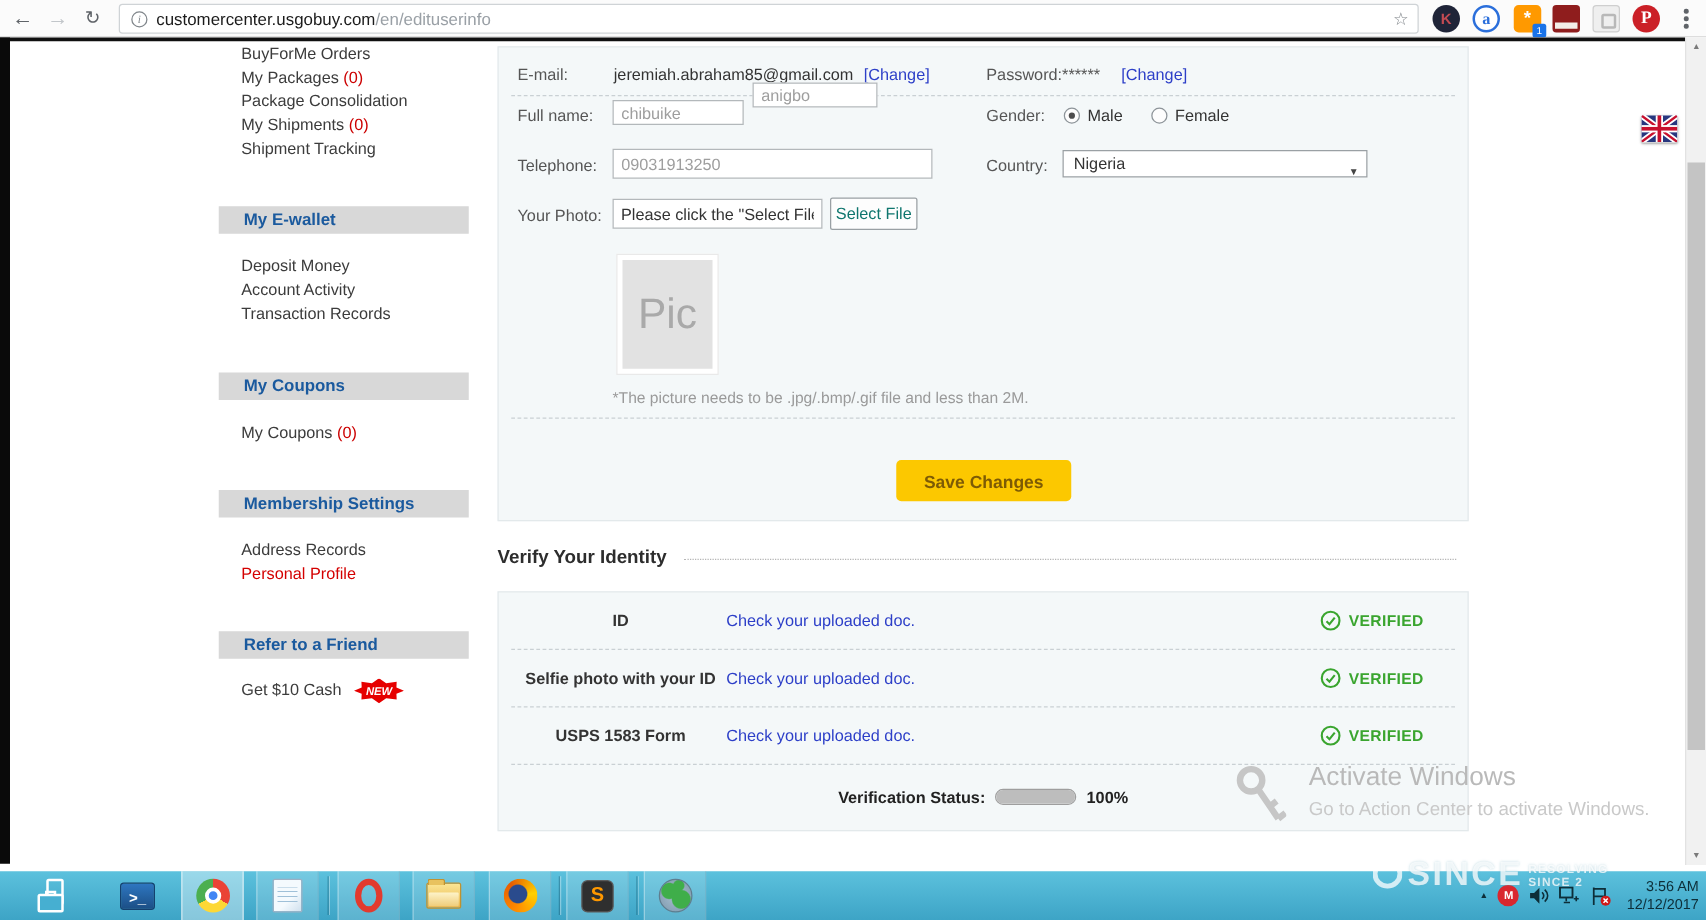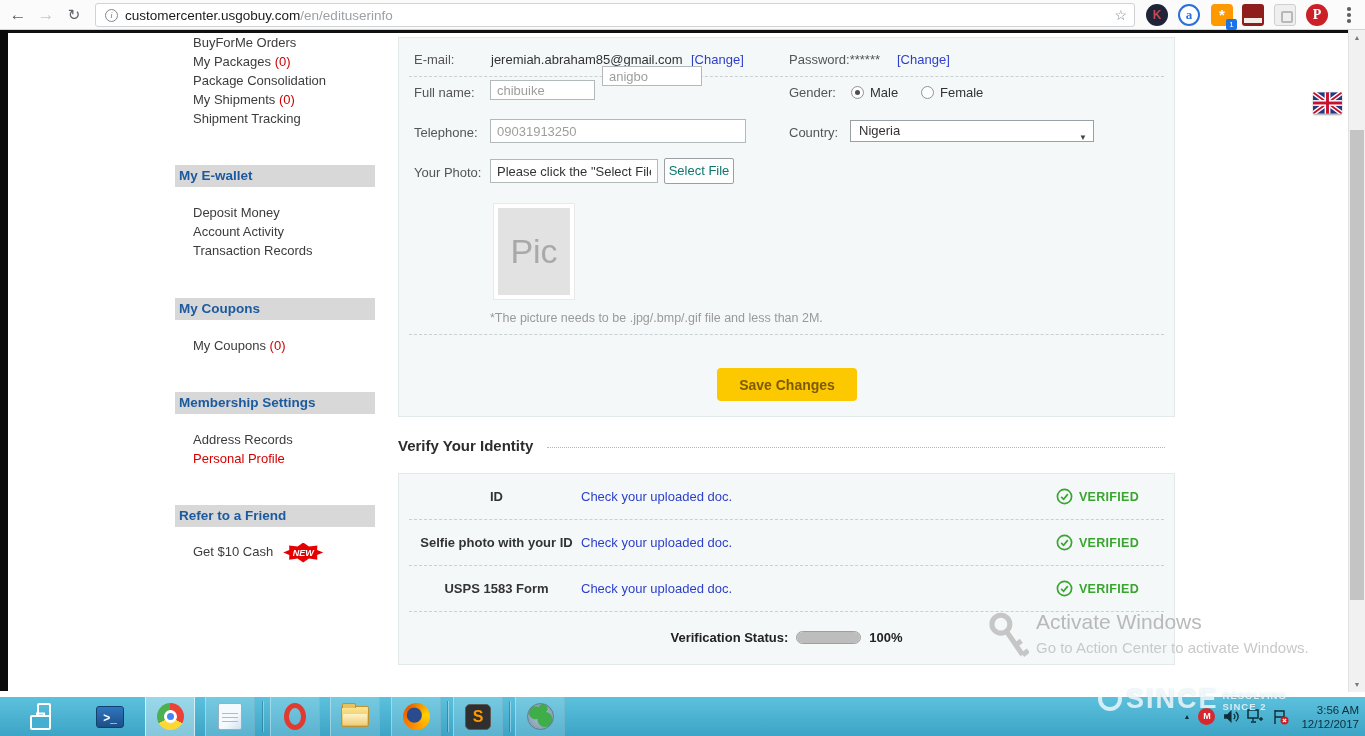--- a/index.html
+++ b/index.html
@@ -34,21 +34,21 @@
   
   .page { position:absolute; top:30px; left:0; width:1365px; height:667px; background:#fff; }
   .black-top { position:absolute; top:0; left:0; width:1348px; height:3px; background:#101010; }
   .black-left { position:absolute; top:0; left:0; width:8px; height:661px; background:#0a0a0a; }
 
   
   .sidebar { position:absolute; left:175px; top:3px; width:200px; font-size:13px; color:#3c3c3c; }
   .s-item { margin-left:18px; height:19px; line-height:19px; cursor:pointer; white-space:nowrap; }
   .s-item .cnt { color:#cc0000; }
   .s-item.red-link { color:#d40000; }
-  .s-head { height:22px; line-height:22px; background:#d8d8d8; color:#1b5a9e; font-weight:bold; font-size:13.5px; padding-left:4px; }
+  .s-head { height:22px; line-height:22px; background:#d8d8d8; color:#1b5a9e; font-weight:bold; font-size:13.5px; padding-left:20px; }
   .mt37 { margin-top:37px; } .mt38 { margin-top:38px; } .mt16 { margin-top:16px; } .mt15 { margin-top:15px; }
   .new-badge { display:inline-block; vertical-align:middle; margin-left:10px; width:40px; height:20px; background:#e60000; color:#fff; font-style:italic; font-weight:bold; font-size:9px; line-height:20px; text-align:center;
     clip-path:polygon(100% 50%,84.8% 62.5%,85.3% 85.5%,64.3% 80%,50% 100%,35.8% 80%,14.8% 85.5%,15.3% 62.5%,0% 50%,15.3% 37.5%,14.8% 14.5%,35.8% 20%,50% 0%,64.3% 20%,85.3% 14.5%,84.8% 37.5%); }
 
   
   .form-panel { position:absolute; left:398px; top:7px; width:777px; height:380px; background:#f4f8f9; border:1px solid #e3e9eb; font-size:13px; color:#555; }
   .fp-abs { position:absolute; white-space:nowrap; }
   .lbl { color:#555; }
   .val { color:#333; }
   .lnk { color:#2d3fc8; cursor:pointer; }
@@ -80,21 +80,21 @@
   .vs-bar { width:65px; height:13px; border:1px solid #9e9e9e; border-radius:7px; background:#cfcfcf; overflow:hidden; }
   .vs-fill { display:block; width:100%; height:100%; background:#bdbdbd; }
   .vs-pct { font-weight:bold; color:#222; font-size:13px; }
 
   
   .uk-flag { position:absolute; left:1313px; top:62px; width:29px; height:22px; box-shadow:0 1px 2px rgba(0,0,0,.35); border-radius:2px; overflow:hidden; cursor:pointer; }
   .scrollbar { position:absolute; right:0; top:0; width:17px; height:662px; background:#f1f1f1; border-left:1px solid #e2e2e2; }
   .sb-btn { position:absolute; left:0; width:16px; height:15px; text-align:center; font-size:7px; color:#7a7a7a; line-height:15px; cursor:pointer; }
   .sb-up { top:0; } .sb-down { bottom:0; }
   .sb-thumb { position:absolute; left:1px; top:100px; width:14px; height:470px; background:#c4c4c4; cursor:pointer; }
-  .activate { position:absolute; left:983px; top:580px; display:flex; align-items:flex-start; gap:7px; pointer-events:none; }
+  .activate { position:absolute; left:983px; top:580px; display:flex; align-items:flex-start; gap:18px; pointer-events:none; }
   .activate .txt1 { font-size:21px; color:#b9b9b9; }
   .activate .txt2 { font-size:15px; color:#c9c9c9; margin-top:5px; }
 
   
   .taskbar { position:absolute; top:697px; left:0; width:1365px; height:39px; background:linear-gradient(#5cc1dd,#3da4c6); }
   .tb-slot { position:absolute; top:0; height:39px; width:50px; display:flex; align-items:center; justify-content:center; cursor:pointer; }
   .tb-open { background:rgba(255,255,255,.16); border-left:1px solid rgba(255,255,255,.35); border-right:1px solid rgba(120,170,190,.4); }
   .tb-active { background:rgba(255,255,255,.38); border-left:1px solid rgba(255,255,255,.6); border-right:1px solid rgba(255,255,255,.6); }
   .tb-sep { position:absolute; top:4px; height:31px; width:1px; background:rgba(10,70,95,.35); box-shadow:1px 0 0 rgba(255,255,255,.35); }
   .ic-ps { width:28px; height:22px; border-radius:3px; background:linear-gradient(#2e76c0,#1c4f86); color:#fff; font-weight:bold; font-size:12px; line-height:22px; text-align:center; border:1px solid #14406e; }

